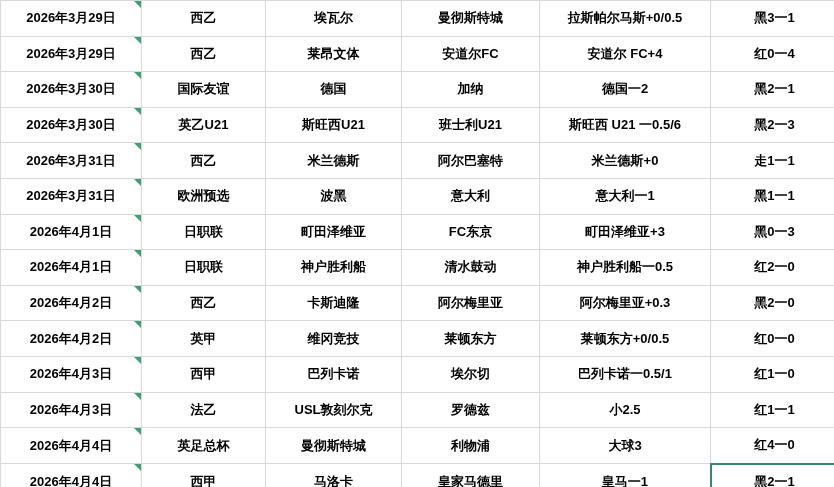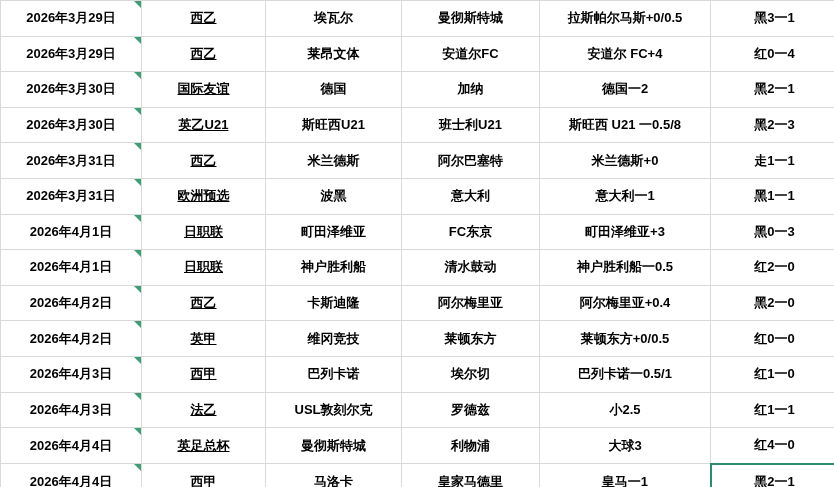--- a/index.html
+++ b/index.html
@@ -24,21 +24,21 @@
     font-weight: bold;
     color: #000000;
     text-align: center;
     vertical-align: middle;
     height: 34.6px;
     padding: 0;
     white-space: nowrap;
     overflow: hidden;
   }
   .c-date   { width: 140px; }
-  .c-league { width: 123px; text-decoration: underline; }
+  .c-league { width: 123px; }
   .c-home   { width: 135px; }
   .c-away   { width: 137px; }
   .c-odds   { width: 170px; margin-top: 16px; }
   .c-result { width: 127px; border-right: 1px solid #d9d9d9; }
 
   
   .c-date {
     position: relative;
   }
   .c-date .corner {
@@ -81,21 +81,21 @@
         <td class="c-home">德国</td>
         <td class="c-away">加纳</td>
         <td class="c-odds">德国一2</td>
         <td class="c-result">黑2一1</td>
       </tr>
       <tr>
         <td class="c-date"><span class="corner"></span>2026年3月30日</td>
         <td class="c-league">英乙U21</td>
         <td class="c-home">斯旺西U21</td>
         <td class="c-away">班士利U21</td>
-        <td class="c-odds">斯旺西 U21 一0.5/8</td>
+        <td class="c-odds">斯旺西 U21 一0.5/6</td>
         <td class="c-result">黑2一3</td>
       </tr>
       <tr>
         <td class="c-date"><span class="corner"></span>2026年3月31日</td>
         <td class="c-league">西乙</td>
         <td class="c-home">米兰德斯</td>
         <td class="c-away">阿尔巴塞特</td>
         <td class="c-odds">米兰德斯+0</td>
         <td class="c-result">走1一1</td>
       </tr>
@@ -121,21 +121,21 @@
         <td class="c-home">神户胜利船</td>
         <td class="c-away">清水鼓动</td>
         <td class="c-odds">神户胜利船一0.5</td>
         <td class="c-result">红2一0</td>
       </tr>
       <tr>
         <td class="c-date"><span class="corner"></span>2026年4月2日</td>
         <td class="c-league">西乙</td>
         <td class="c-home">卡斯迪隆</td>
         <td class="c-away">阿尔梅里亚</td>
-        <td class="c-odds">阿尔梅里亚+0.4</td>
+        <td class="c-odds">阿尔梅里亚+0.3</td>
         <td class="c-result">黑2一0</td>
       </tr>
       <tr>
         <td class="c-date"><span class="corner"></span>2026年4月2日</td>
         <td class="c-league">英甲</td>
         <td class="c-home">维冈竞技</td>
         <td class="c-away">莱顿东方</td>
         <td class="c-odds">莱顿东方+0/0.5</td>
         <td class="c-result">红0一0</td>
       </tr>

